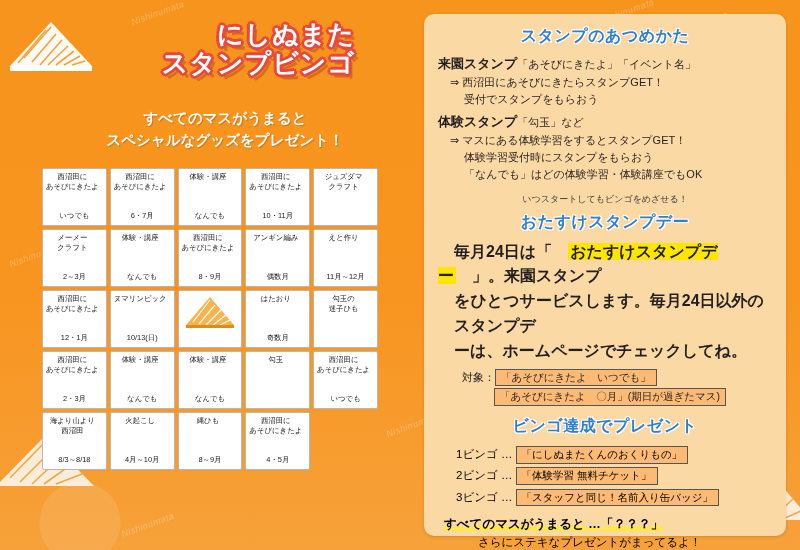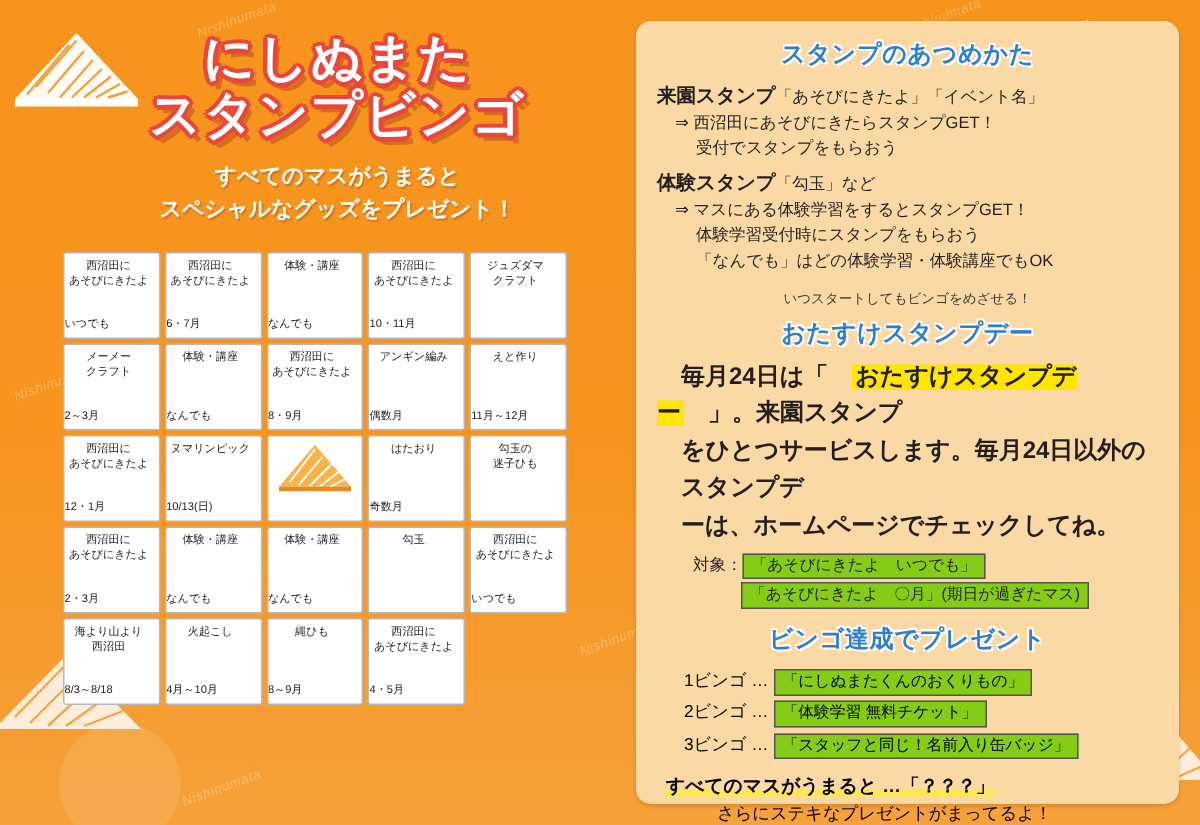--- a/index.html
+++ b/index.html
@@ -24,28 +24,29 @@
   
   .roof{position:absolute;pointer-events:none;}
   .roof svg{display:block;}
 
   
   .left{
     position:absolute;left:0;top:0;width:420px;height:550px;
   }
   .title-block{position:absolute;left:95px;top:20px;width:260px;text-align:center;}
   .title-line{
-    font-weight:bold;font-size:34px;line-height:1.12;
+    font-weight:bold;font-size:26px;line-height:1.12;
     color:#fff;
     -webkit-text-stroke:0px;
     text-shadow:
       3px 0 0 #e8483c, -3px 0 0 #e8483c, 0 3px 0 #e8483c, 0 -3px 0 #e8483c,
       2px 2px 0 #e8483c, -2px 2px 0 #e8483c, 2px -2px 0 #e8483c, -2px -2px 0 #e8483c,
       4px 5px 0 rgba(150,40,30,.35);
     letter-spacing:1px;
+    text-align:right;
   }
   .subtitle{
     position:absolute;left:60px;top:108px;width:330px;text-align:center;
     color:#fff;font-weight:bold;font-size:14.5px;line-height:1.5;
     text-shadow:1px 1px 1px rgba(160,70,10,.45);
   }
   
   .grid{
     position:absolute;left:42px;top:168px;width:336px;
     display:grid;grid-template-columns:repeat(5,1fr);gap:3px;
@@ -54,21 +55,21 @@
     background:#fff;border:1.2px solid #b7b7b7;border-radius:2px;
     height:56px;position:relative;overflow:hidden;
   }
   .cell .top{
     position:absolute;left:0;right:4px;top:3px;
     text-align:center;font-size:7.4px;line-height:1.35;color:#1a1a1a;
     padding:0 2px;
   }
   .cell .bot{
     position:absolute;left:0;right:0;bottom:4px;
-    text-align:left;font-size:7.4px;color:#1a1a1a;
+    text-align:center;font-size:7.4px;color:#1a1a1a;
   }
   .cell.free{background:#fff;}
   .free-art{
     position:absolute;left:50%;top:42%;transform:translate(-50%,-50%);
   }
 
   
   .right{
     position:absolute;left:424px;top:14px;width:362px;height:522px;
     background:#fbd9a5;border-radius:10px;
@@ -86,21 +87,21 @@
   .sec .lead{font-weight:bold;font-size:13px;}
   .sec .big{font-size:16px;font-weight:bold;margin-left:16px;}
   .indent1{padding-left:12px;}
   .indent2{padding-left:26px;}
   .note-small{
     text-align:center;font-size:9px;color:#3a3a3a;margin:9px 0 0 0;
   }
   .divider-space{height:4px;}
   .mark{background:#ffe600;padding:0 2px;}
   .box{
-    display:inline-block;border:1px solid #555;background:#84cc16;
+    display:inline-block;border:1px solid #555;background:#fdba74;
     padding:0 5px;font-size:10.5px;line-height:1.5;
   }
   .bingo-list{font-size:11.5px;line-height:1.85;padding-left:18px;}
   .final1{
     font-size:12.5px;font-weight:bold;margin-top:8px;padding-left:6px;
   }
   .final2{
     font-size:11.5px;margin-top:2px;padding-left:40px;
   }
   .period{

